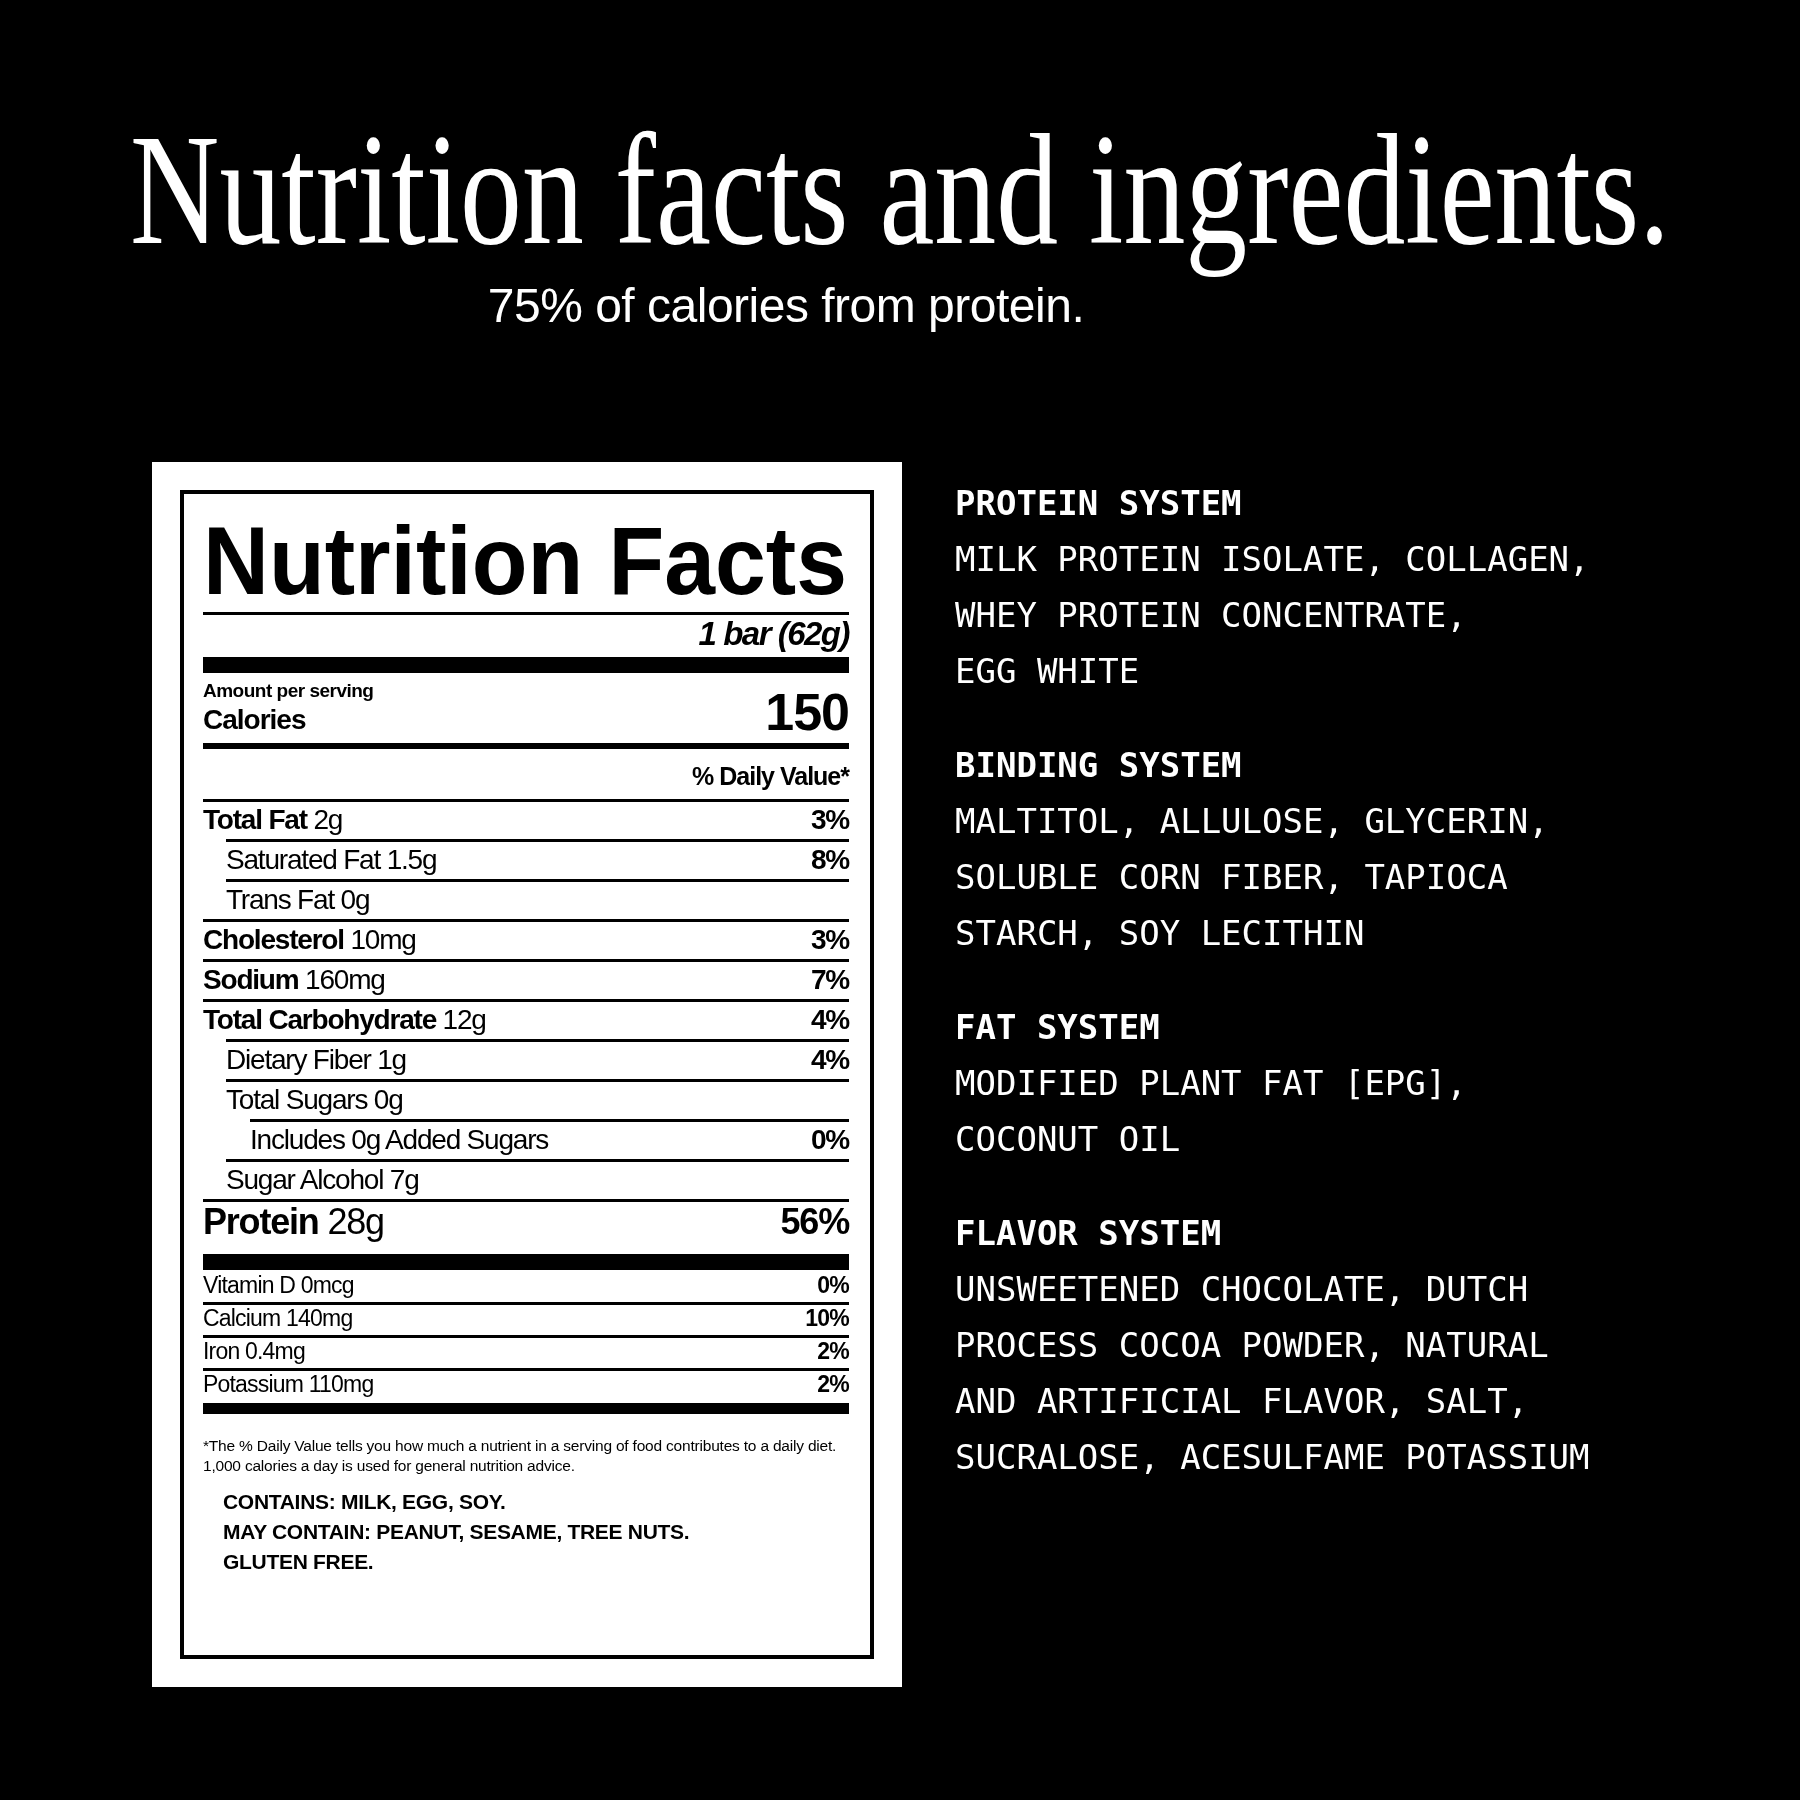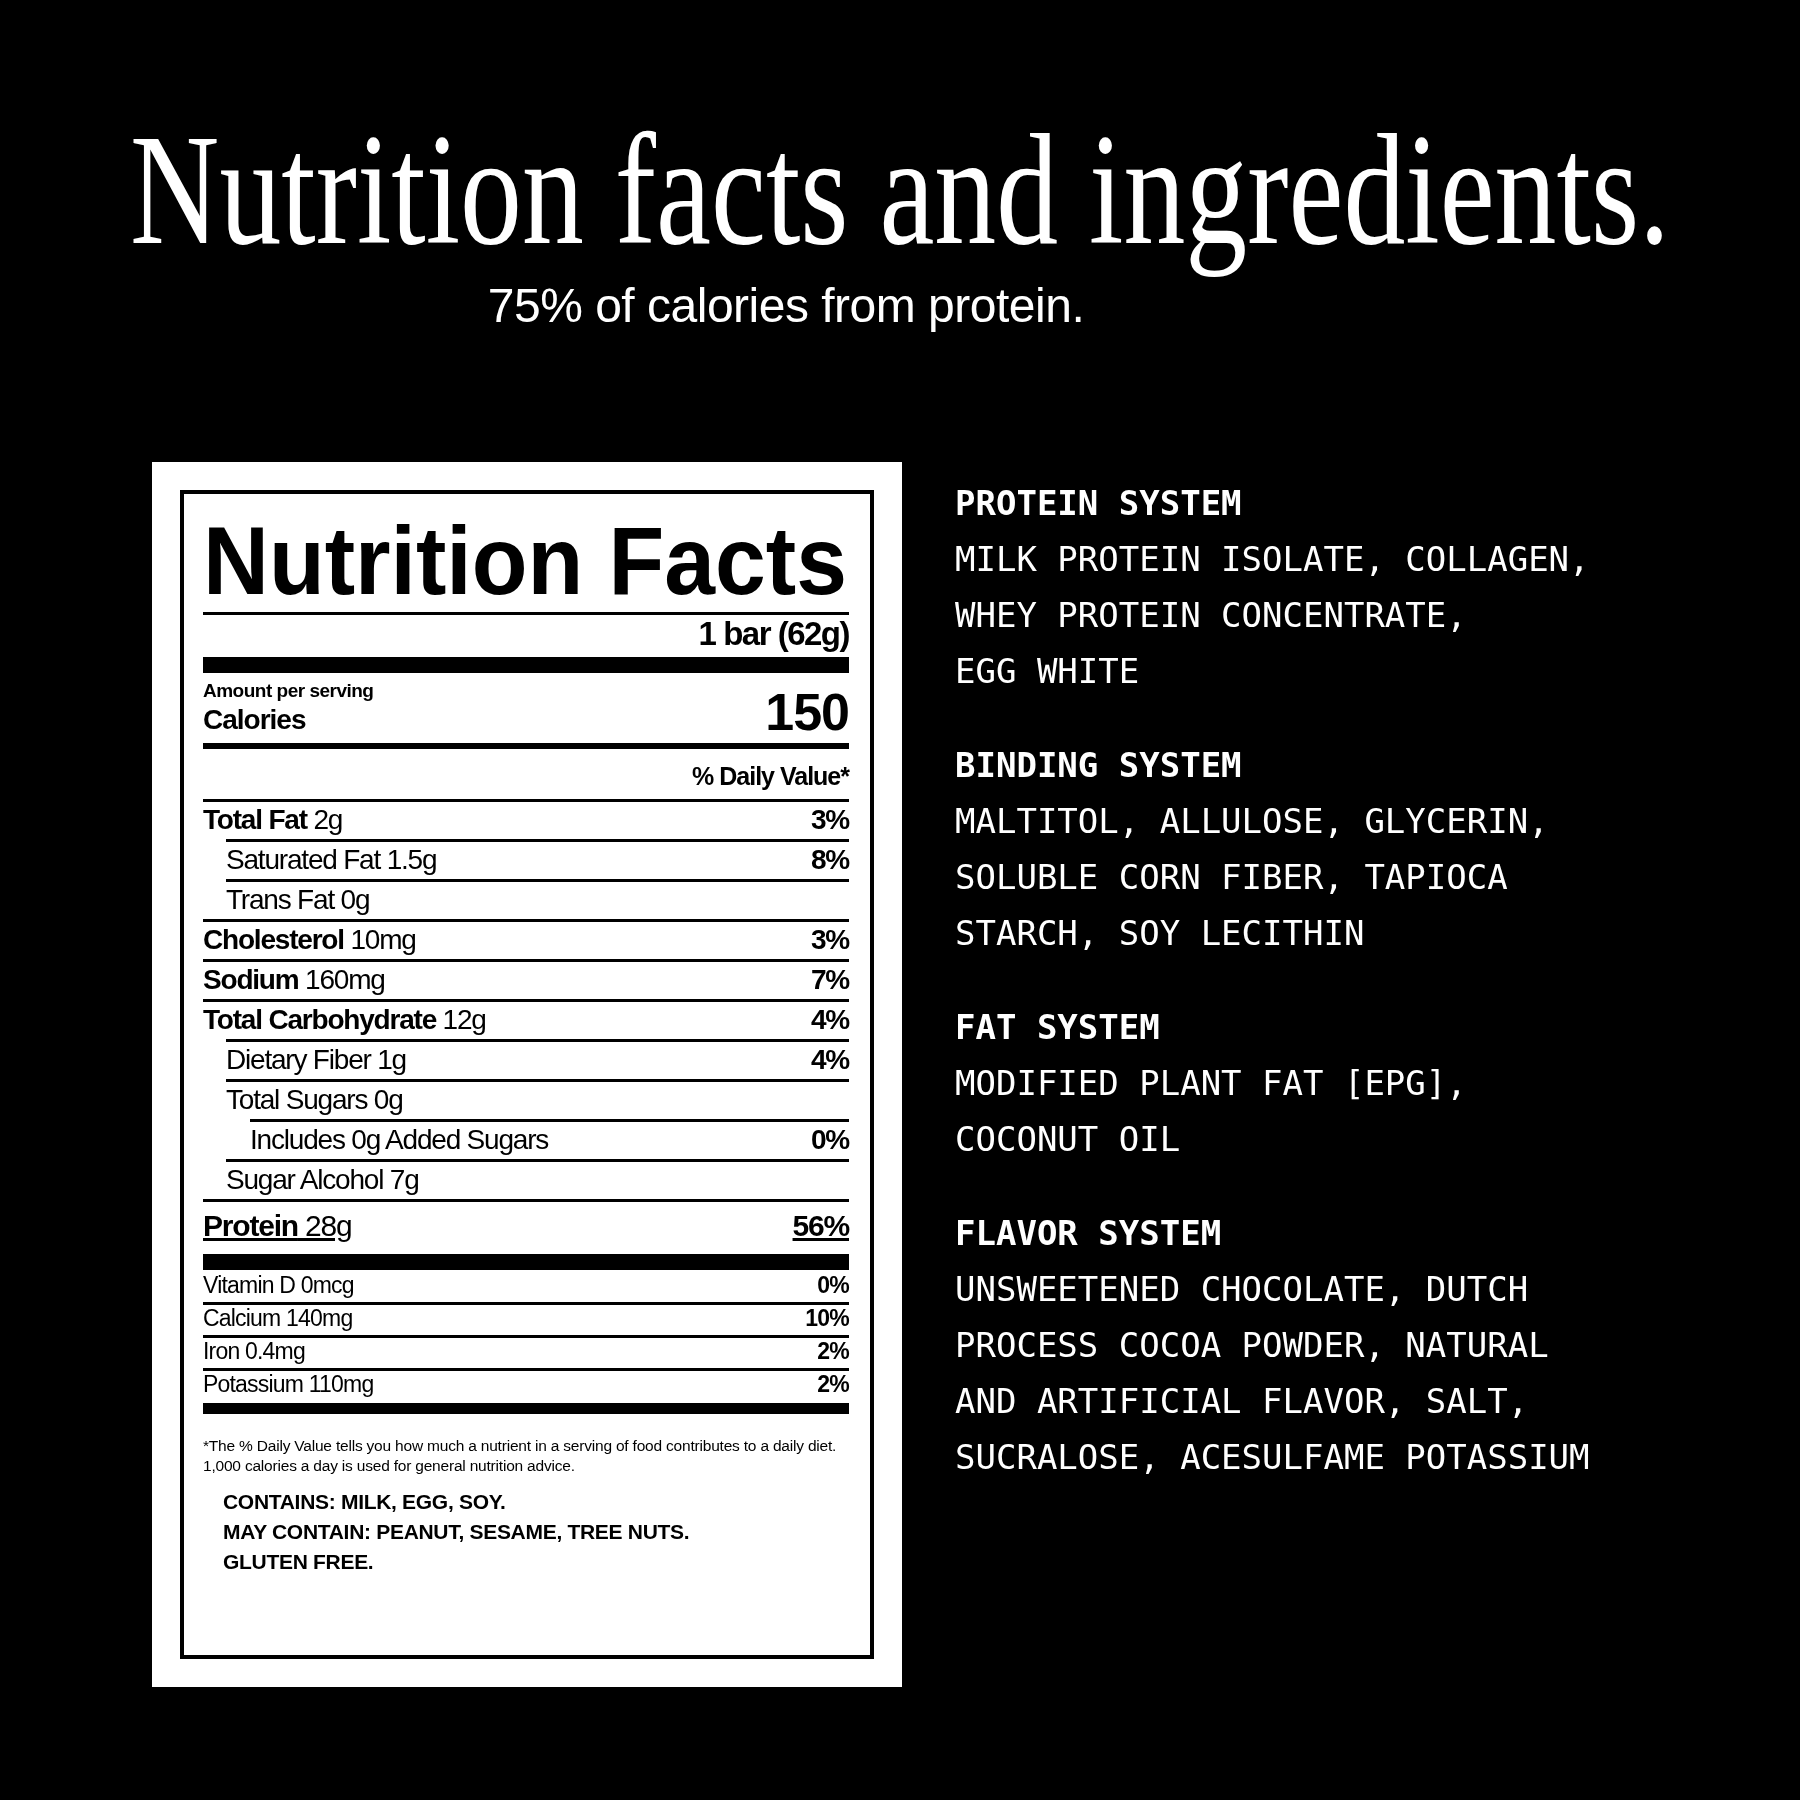--- a/index.html
+++ b/index.html
@@ -21,34 +21,34 @@
     border:4px solid var(--ink);padding:14px 21px 0 19px;color:var(--ink);overflow:hidden;}
 
   .nf-title-svg{display:block;margin-top:8px;}
   .rule{background:var(--ink);width:100%;}
   .rule.thin{height:3px;}
   .rule.med{height:6px;}
   .bar16{height:16px;background:var(--ink);}
   .bar11{height:11px;background:var(--ink);}
 
   .serving{height:42px;font-size:33px;font-weight:bold;letter-spacing:-1.5px;
-    text-align:right;display:flex;align-items:flex-end;justify-content:flex-end;padding-bottom:4px;}
+    text-align:right;display:flex;align-items:flex-end;justify-content:flex-end;padding-bottom:4px;font-style:italic;}
   .mt8{margin-top:8px;}
 
   .cal-row{display:flex;justify-content:space-between;align-items:stretch;padding:6px 0 2px 0;height:70px;}
   .cal-left{display:flex;flex-direction:column;justify-content:flex-start;}
   .aps{font-size:19px;font-weight:bold;letter-spacing:-0.5px;line-height:24px;}
   .cal-label{font-size:28px;font-weight:bold;letter-spacing:-1px;line-height:34px;}
   .cal-value{font-size:52px;font-weight:bold;letter-spacing:-1px;line-height:58px;align-self:flex-end;}
 
   .dv-head{font-size:25px;font-weight:bold;letter-spacing:-1px;text-align:right;padding:13px 0 8px 0;}
 
   .nrow{display:flex;justify-content:space-between;align-items:flex-end;
     height:37px;font-size:28px;letter-spacing:-1.2px;padding-bottom:3px;}
-  .nrow.big{height:44px;font-size:30px;text-decoration:underline;}
+  .nrow.big{height:44px;font-size:36px;}
   .nrow .nm{font-weight:normal;}
   .nrow.em .nm{font-weight:bold;}
   .nrow .ndv{font-weight:bold;}
   .nrow.ind1{padding-left:23px;}
   .nrow.ind2{padding-left:47px;}
   .nrule{height:3px;background:var(--ink);}
   .nrule.ind1{margin-left:23px;}
   .nrule.ind2{margin-left:47px;}
   .nrule.full{margin-left:0;}
 

